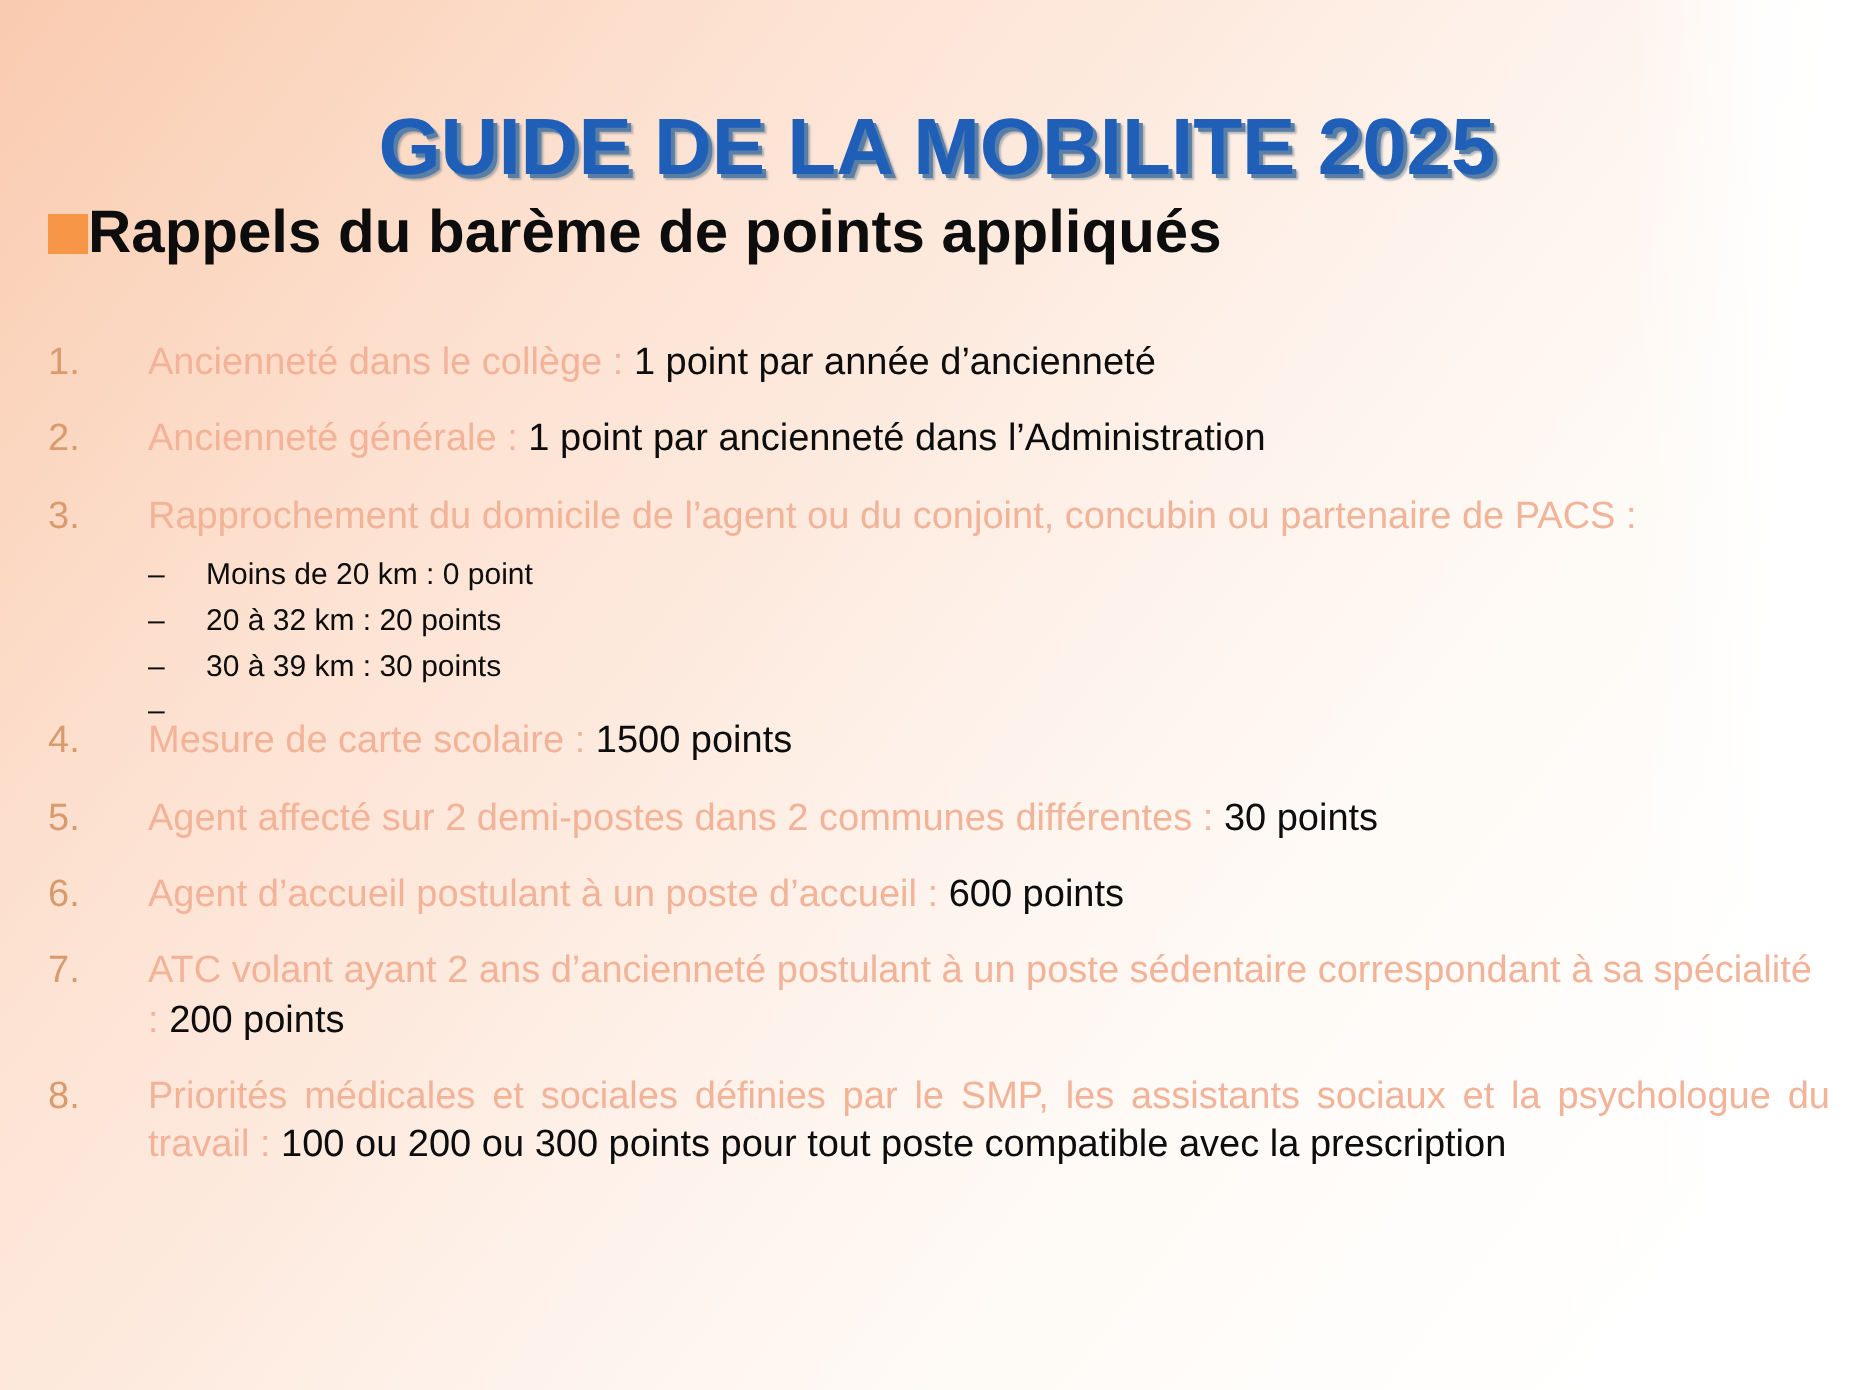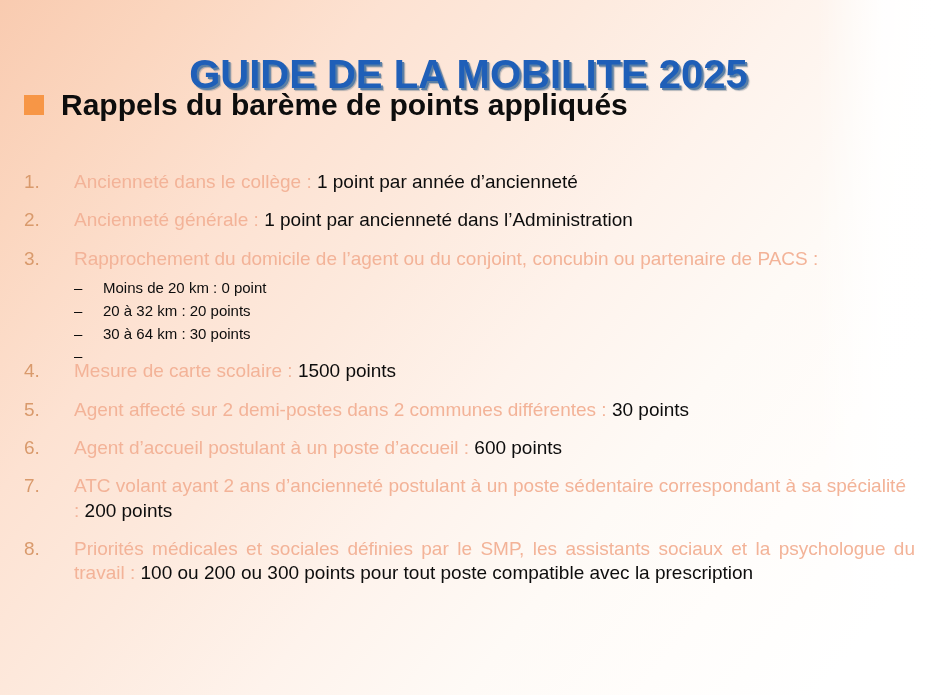--- a/index.html
+++ b/index.html
@@ -65,24 +65,23 @@
     color: #1f5fb8;
     text-shadow: 2px 2px 0 #5a7fa6, 3px 3px 1px rgba(90,110,130,0.45);
     white-space: nowrap;
     margin-top: 46px;
   }
 
   
   .heading {
     position: absolute;
     left: 24px;
-    top: 88px;
+    top: 100px;
     display: flex;
     align-items: center;
-    gap: 17px;
   }
   .heading-bullet {
     width: 20px;
     height: 20px;
     background: #f79646;
     flex: 0 0 auto;
   }
   .heading-text {
     font-size: 30px;
     font-weight: bold;
@@ -193,21 +192,21 @@
           <li class="subitem">
             <span class="subitem-dash">–</span>
             <span>Moins de 20 km : 0 point</span>
           </li>
           <li class="subitem">
             <span class="subitem-dash">–</span>
             <span>20 à 32 km : 20 points</span>
           </li>
           <li class="subitem">
             <span class="subitem-dash">–</span>
-            <span>30 à 64 km : 30 points</span>
+            <span>30 à 39 km : 30 points</span>
           </li>
           <li class="subitem">
             <span class="subitem-dash">–</span>
           </li>
         </ul>
       </div>
 
       <div class="item">
         <span class="item-number">4.</span>
         <span class="item-body">

